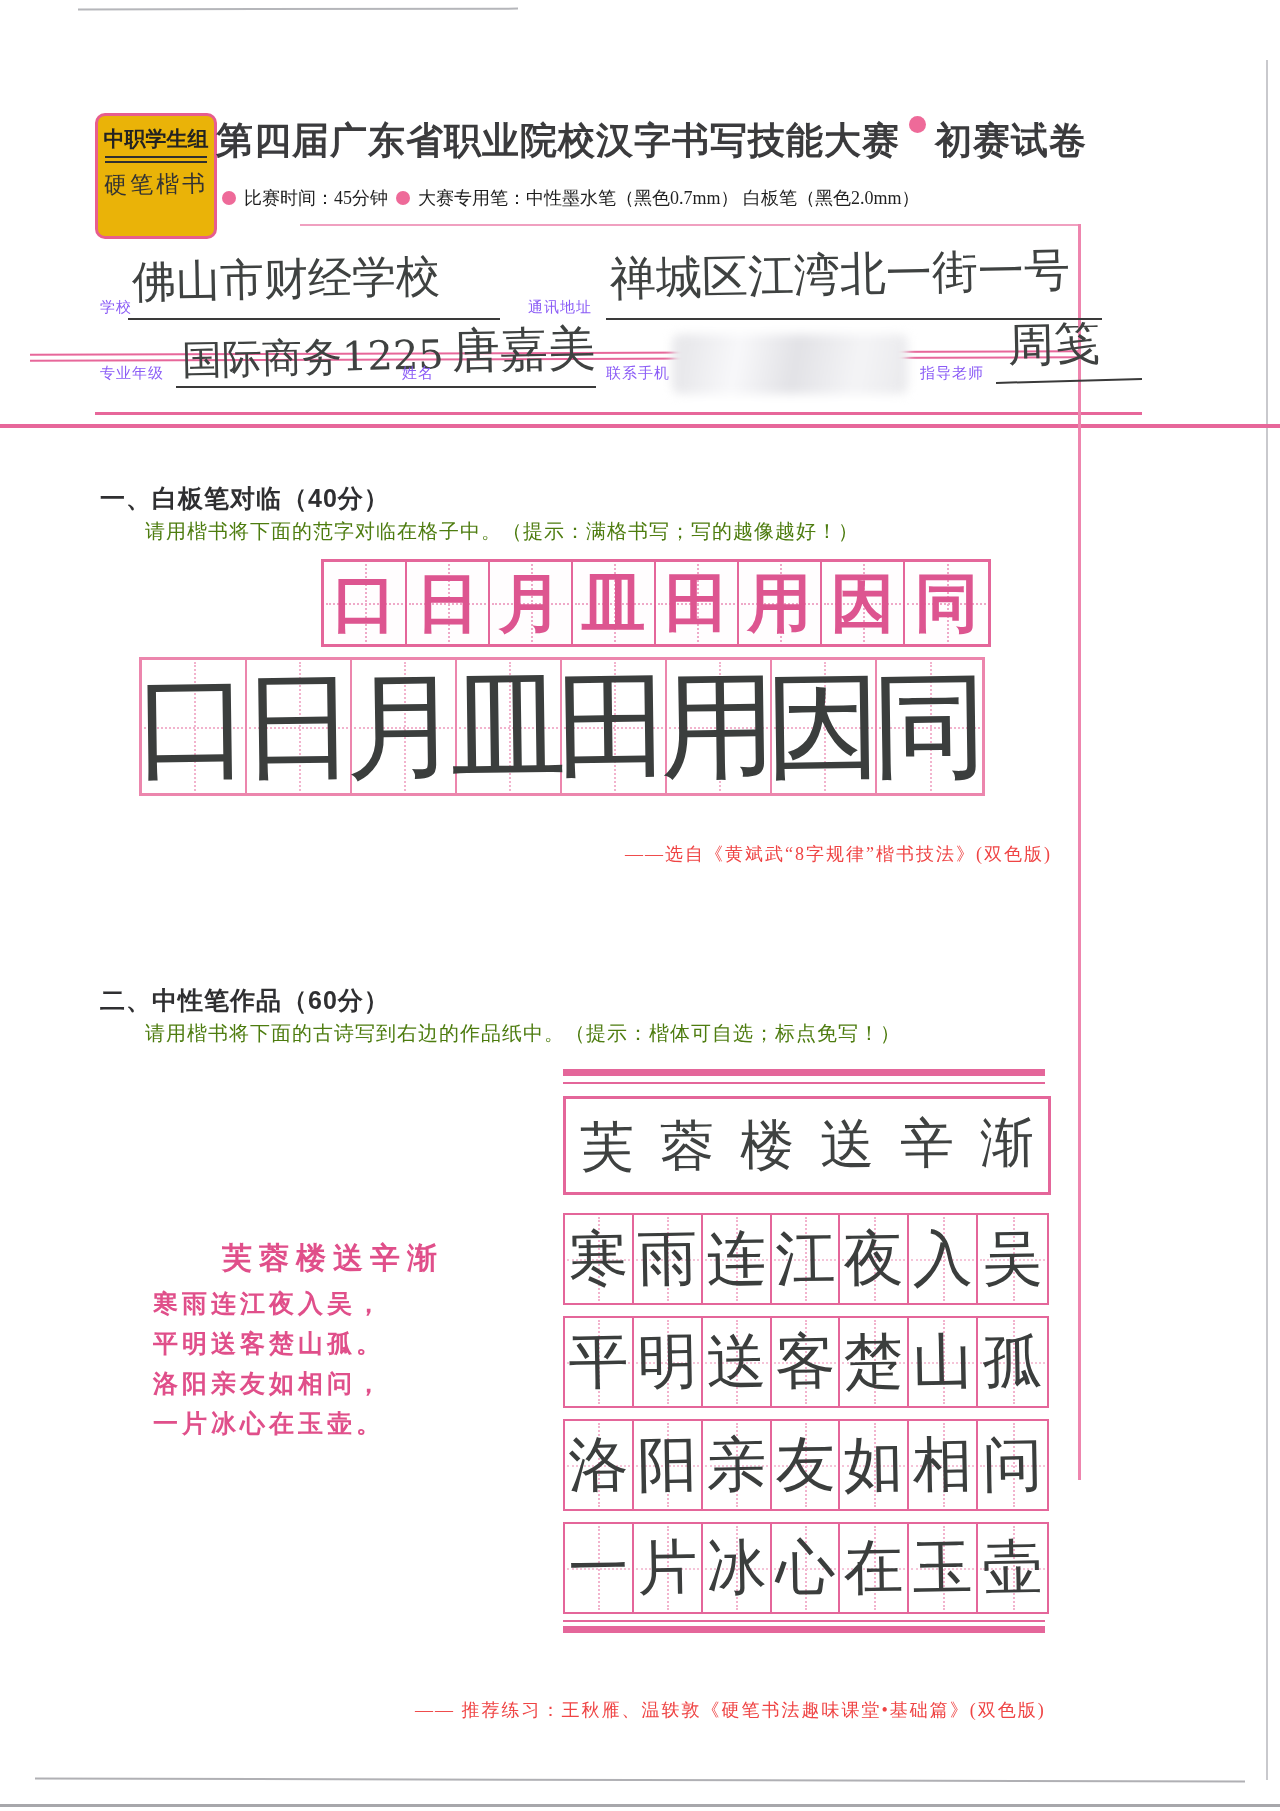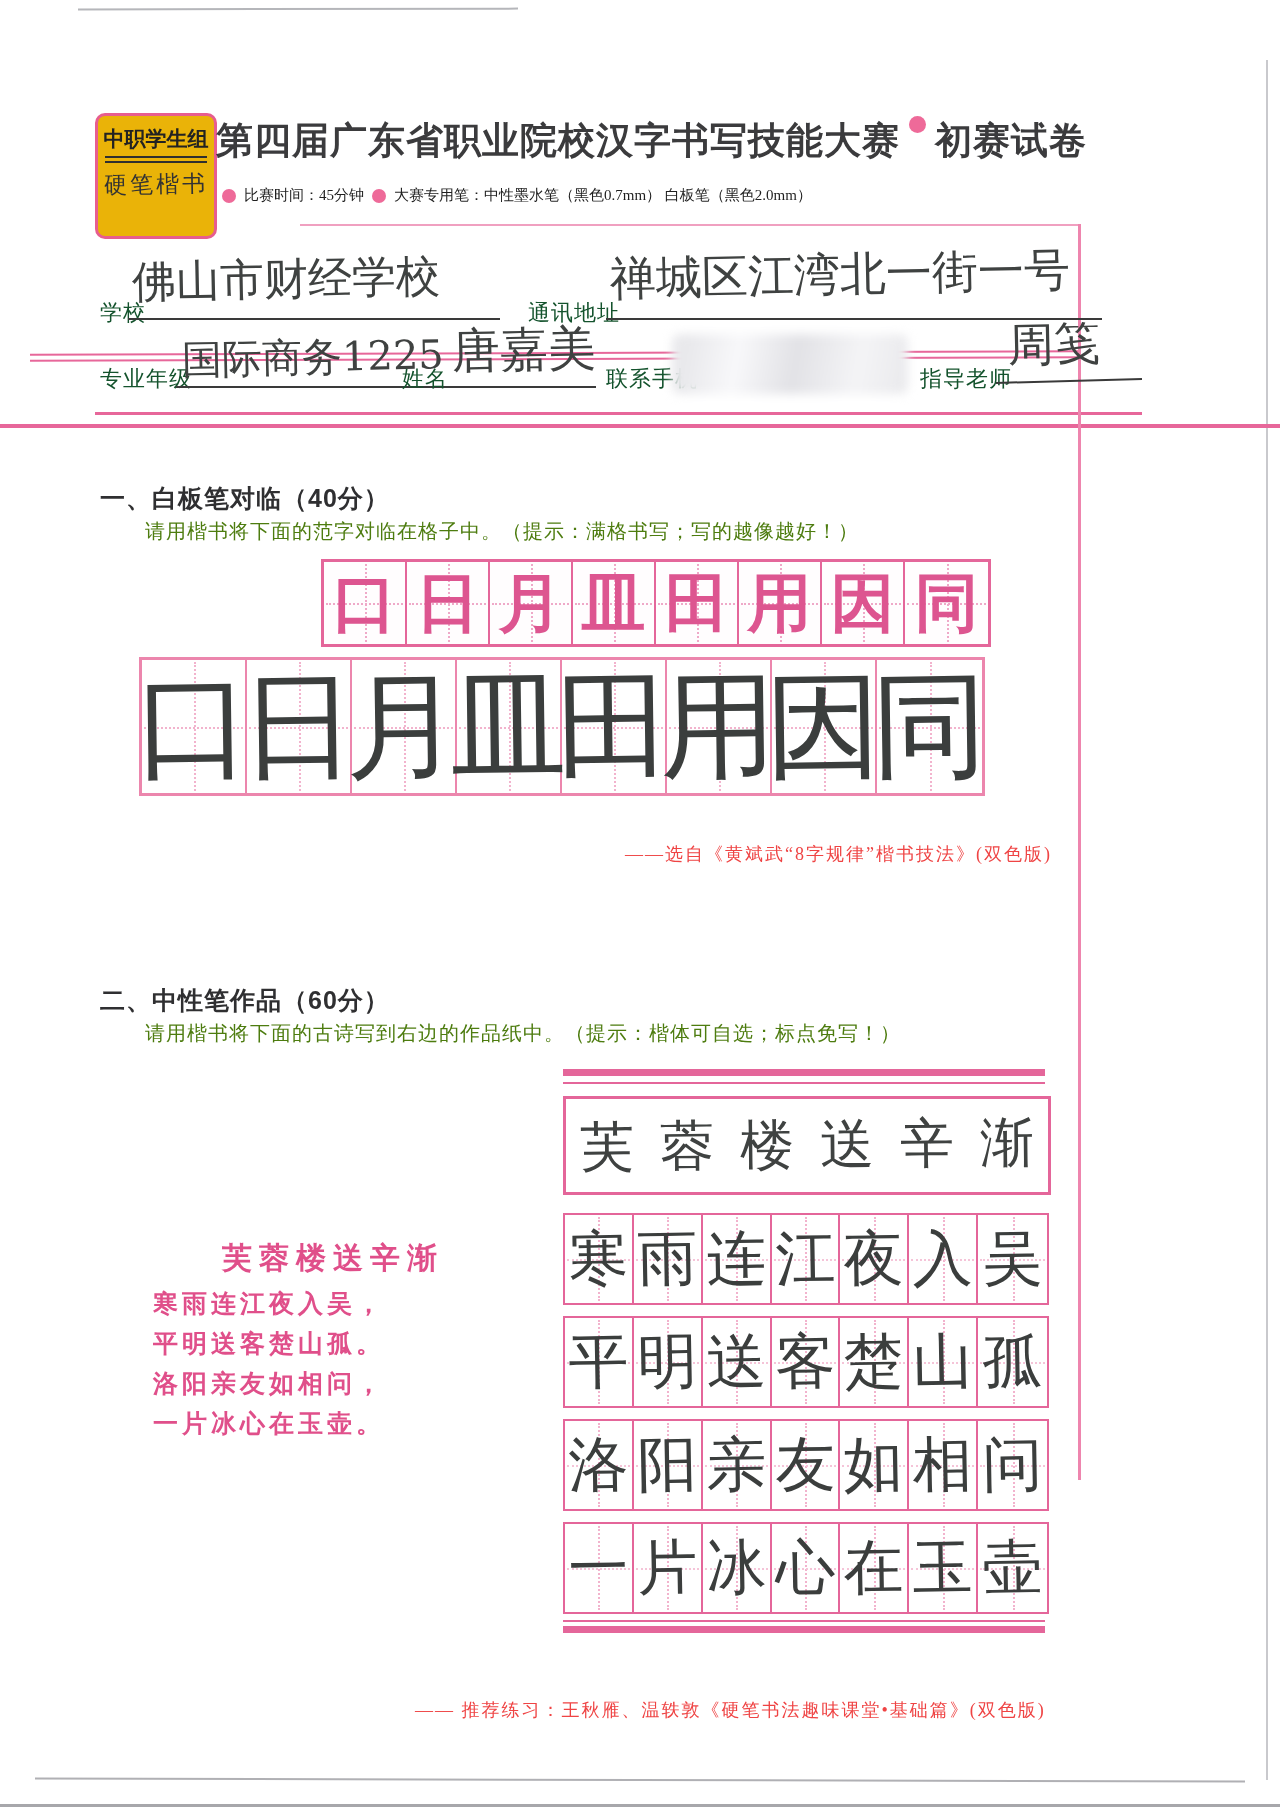--- a/index.html
+++ b/index.html
@@ -14,28 +14,28 @@
   #badge .b-top{margin-top:9px;text-align:center;font-size:21px;font-weight:bold;color:#222;letter-spacing:0px;}
   .badge-div{height:2px;background:#2f2f2f;margin:3px 7px 0 7px;}
   #badge .b-bot{margin-top:6px;text-align:center;font-size:23px;color:#333;letter-spacing:3px;
        font-family:"DejaVu Serif",serif;transform:rotate(-1deg);}
 
   
   #main-title{position:absolute;left:216px;top:116px;width:860px;display:flex;gap:9px;
       font-size:37px;font-weight:bold;color:#3b3b3d;letter-spacing:1px;white-space:nowrap;}
   .pink-dot{display:inline-block;width:17px;height:17px;border-radius:50%;background:#ee6a99;flex:0 0 auto;}
   #meta-line{position:absolute;left:222px;top:186px;display:flex;align-items:center;gap:8px;
-      font-size:15px;color:#1f1f1f;font-family:"Liberation Serif",serif;white-space:nowrap;}
+      font-size:18px;color:#1f1f1f;font-family:"Liberation Serif",serif;white-space:nowrap;}
   #meta-line .pink-dot{width:14px;height:14px;}
 
   
   .rule{position:absolute;background:#e7679a;}
 
   
-  .flabel{position:absolute;font-size:22px;color:#14532d;letter-spacing:1px;}
+  .flabel{position:absolute;font-size:15px;color:#8b5cf6;letter-spacing:1px;}
   .fline{position:absolute;height:2px;background:#3a3a3a;}
   .hand{font-family:"DejaVu Serif",serif;color:#3f4241;white-space:nowrap;}
   .fvalue{position:absolute;transform:rotate(-1.2deg);}
   #phone-blur{position:absolute;left:672px;top:334px;width:236px;height:60px;border-radius:8px;
       background:linear-gradient(100deg,#e9e9ec 8%,#f8f8fa 28%,#e2e2e6 52%,#f4f4f6 78%,#e9e9ec 100%);
       filter:blur(5px);}
 
   
   .sec-head{position:absolute;font-size:25px;font-weight:bold;color:#2f2f31;letter-spacing:1px;white-space:nowrap;text-align:center;}
   .sec-note{position:absolute;font-size:20px;color:#4d7c0f;font-family:"Liberation Serif",serif;letter-spacing:1px;white-space:nowrap;}

